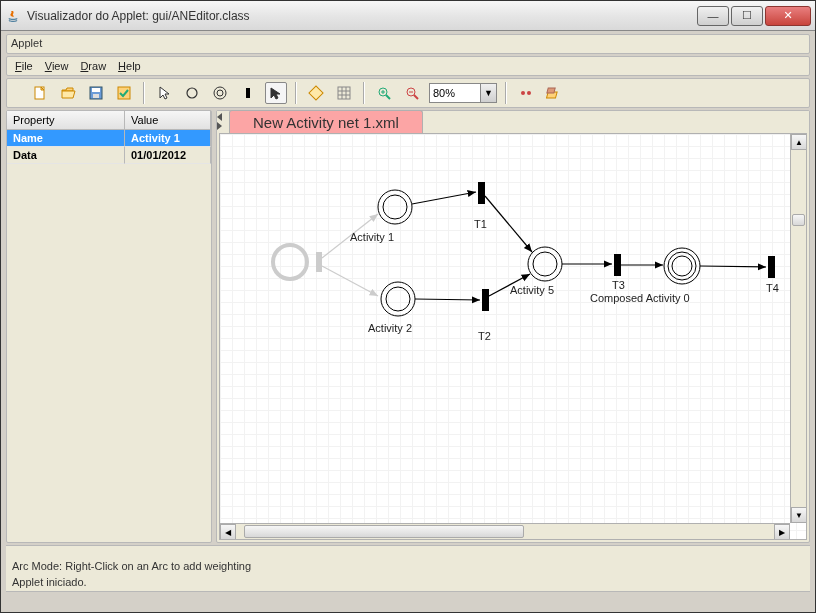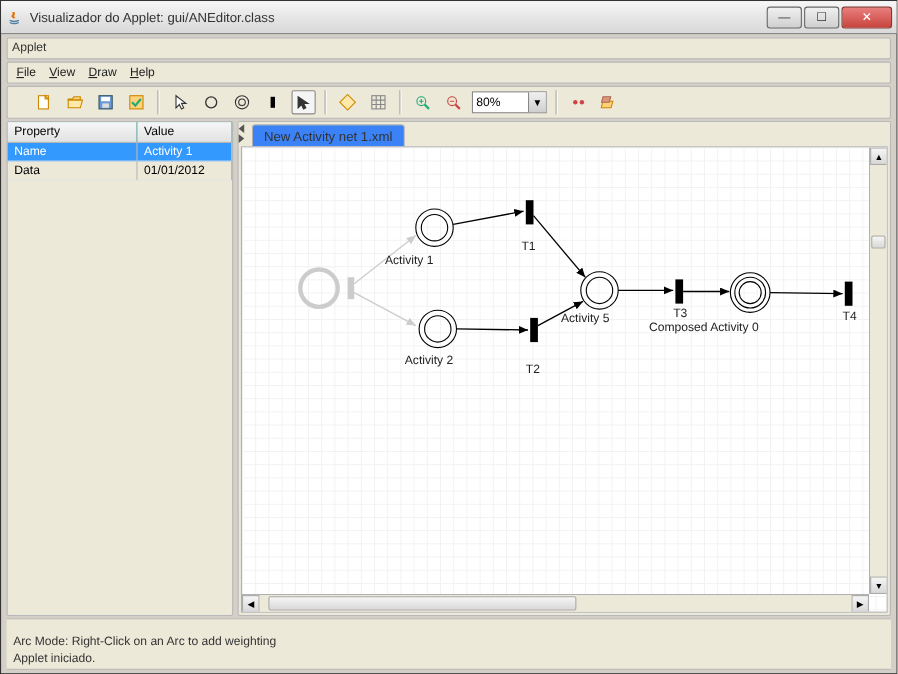--- a/index.html
+++ b/index.html
@@ -20,43 +20,43 @@
   .toolbar .sep { width: 2px; height: 22px; border-left: 1px solid #aaa; border-right: 1px solid #fff; margin: 0 2px; }
   .toolbar .zoom-combo { display: flex; align-items: center; border: 1px solid #888; background: #fff; height: 20px; }
   .toolbar .zoom-combo input { width: 50px; border: none; padding: 0 3px; font-size: 11px; outline: none; }
   .toolbar .zoom-combo .arrow { width: 16px; text-align: center; background: linear-gradient(#f0f0f0,#cfcfcf); border-left: 1px solid #888; font-size: 9px; line-height: 18px;}
   .main { flex: 1; display: flex; margin: 2px 5px; gap: 4px; min-height: 0; }
   .left-panel { width: 206px; background: #ece9d8; border: 1px solid #b8b8b8; display: flex; flex-direction: column; border-radius: 2px; }
   .prop-header { display: flex; background: #14b8a6; border-bottom: 1px solid #b8b8b8; }
   .prop-header .ph { padding: 3px 6px; border-right: 1px solid #b8b8b8; background: linear-gradient(#f6f6f6,#e2e2e2); }
   .prop-col-a { width: 118px; }
   .prop-col-b { flex: 1; }
-  .prop-row { display: flex; }
+  .prop-row { display: flex; font-weight: bold; }
   .prop-row .pc { padding: 2px 6px; border-right: 1px solid #b8b8b8; border-bottom: 1px solid #e5e5e5; white-space: nowrap; overflow: hidden; }
   .prop-row.selected { background: #3399ff; color: #fff; }
   .right-panel { flex: 1; background: #ece9d8; border: 1px solid #b8b8b8; display: flex; flex-direction: column; border-radius: 2px; position: relative; }
   .splitter-handle { position: absolute; left: -2px; top: 2px; width: 8px; height: 16px; display: flex; flex-direction: column; gap: 1px; align-items: center; justify-content: center;}
   .splitter-handle .tri { width:0;height:0;border-top:4px solid transparent;border-bottom:4px solid transparent;border-right:5px solid #555; }
   .splitter-handle .tri2 { width:0;height:0;border-top:4px solid transparent;border-bottom:4px solid transparent;border-left:5px solid #555; }
   .tabbar { height: 22px; display: flex; align-items: flex-end; padding-left: 12px; background: #ece9d8; }
-  .tab { background: #3b82f6; border: 1px solid #b0b0b0; border-bottom: none; border-radius: 3px 3px 0 0; padding: 3px 10px; font-size: 12px; color: #333; position: relative; top: 1px;}
+  .tab { background: #fca5a5; border: 1px solid #b0b0b0; border-bottom: none; border-radius: 3px 3px 0 0; padding: 3px 23px; font-size: 15px; color: #333; position: relative; top: 1px;}
   .canvas-wrapper { flex: 1; background: #fff; border: 1px solid #b0b0b0; margin: 0 2px 2px 2px; position: relative; overflow: hidden; }
   .canvas { width: 100%; height: 100%; background-image:
      linear-gradient(to right, #f2f2f2 1px, transparent 1px),
      linear-gradient(to bottom, #f2f2f2 1px, transparent 1px);
      background-size: 12px 12px; position: relative;
   }
   .vscroll { position: absolute; right: 0; top: 0; bottom: 16px; width: 16px; background: #ece9d8; border-left: 1px solid #b0b0b0; display: flex; flex-direction: column; }
   .hscroll { position: absolute; left: 0; bottom: 0; right: 16px; height: 16px; background: #ece9d8; border-top: 1px solid #b0b0b0; display: flex; }
   .sbtn { width: 16px; height: 16px; background: linear-gradient(#f6f6f6,#d8d8d8); border: 1px solid #aaa; display: flex; align-items: center; justify-content: center; font-size: 8px;}
   .strack { flex: 1; background: #ece9d8; position: relative;}
   .hthumb { position: absolute; left: 8px; top: 1px; height: 13px; width: 280px; background: linear-gradient(#f6f6f6,#d8d8d8); border: 1px solid #aaa; border-radius: 2px;}
   .vthumb { position: absolute; top: 64px; left: 1px; width: 13px; height: 12px; background: linear-gradient(#f6f6f6,#d8d8d8); border: 1px solid #aaa; border-radius: 2px;}
   .statusbar { height: 17px; background: #ece9d8; border-top: 1px solid #b8b8b8; padding: 14px 6px; color: #333; margin: 0 5px;}
-  .statusbar2 { height: 18px; background: #ece9d8; padding: 2px 6px; color: #333; margin: 0 5px 3px 5px; border-bottom: 1px solid #b8b8b8;}
+  .statusbar2 { height: 18px; background: #ece9d8; padding: 2px 6px; color: #333; margin: 0 5px 20px 5px; border-bottom: 1px solid #b8b8b8;}
 
   
   .net-label { position: absolute; font-size: 11px; color: #222; white-space: nowrap; }
   .gray-place { stroke: #ccc; fill: none; }
   .gray-trans { fill: #ccc; }
 </style>
 </head>
 <body>
 
 <div class="window">

